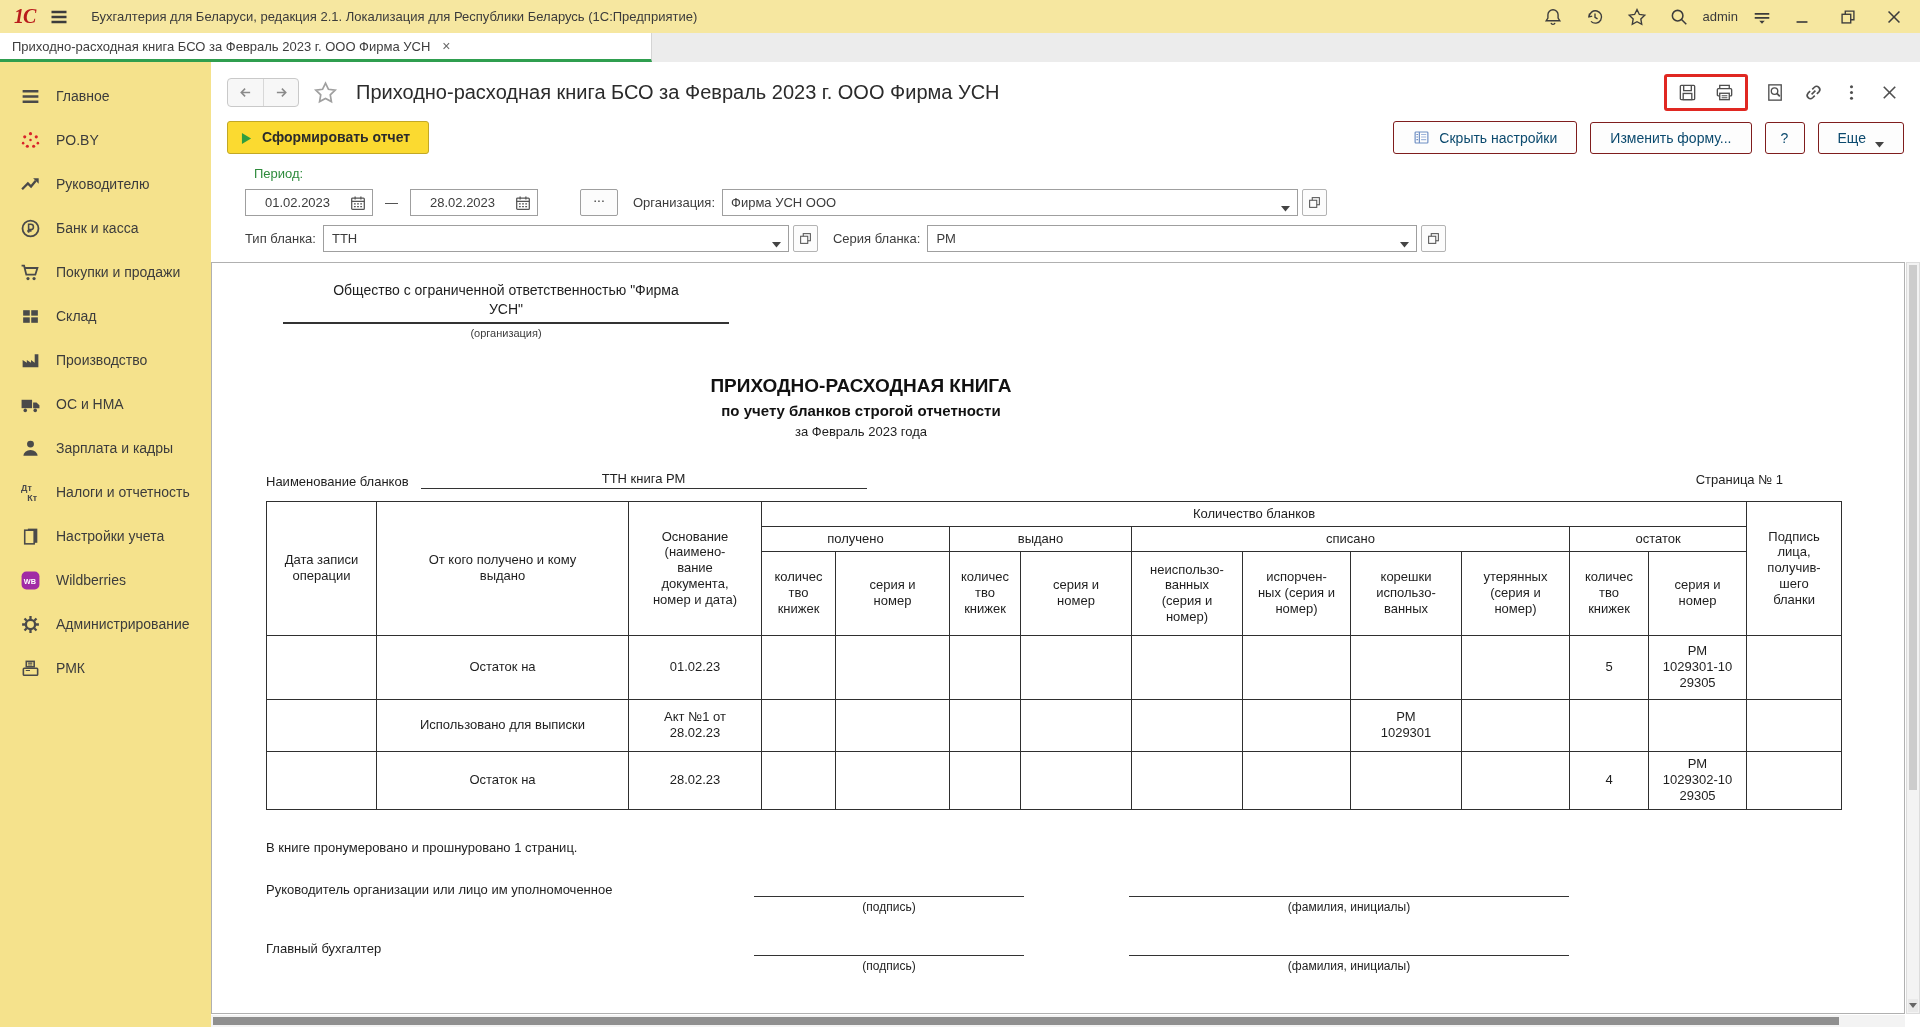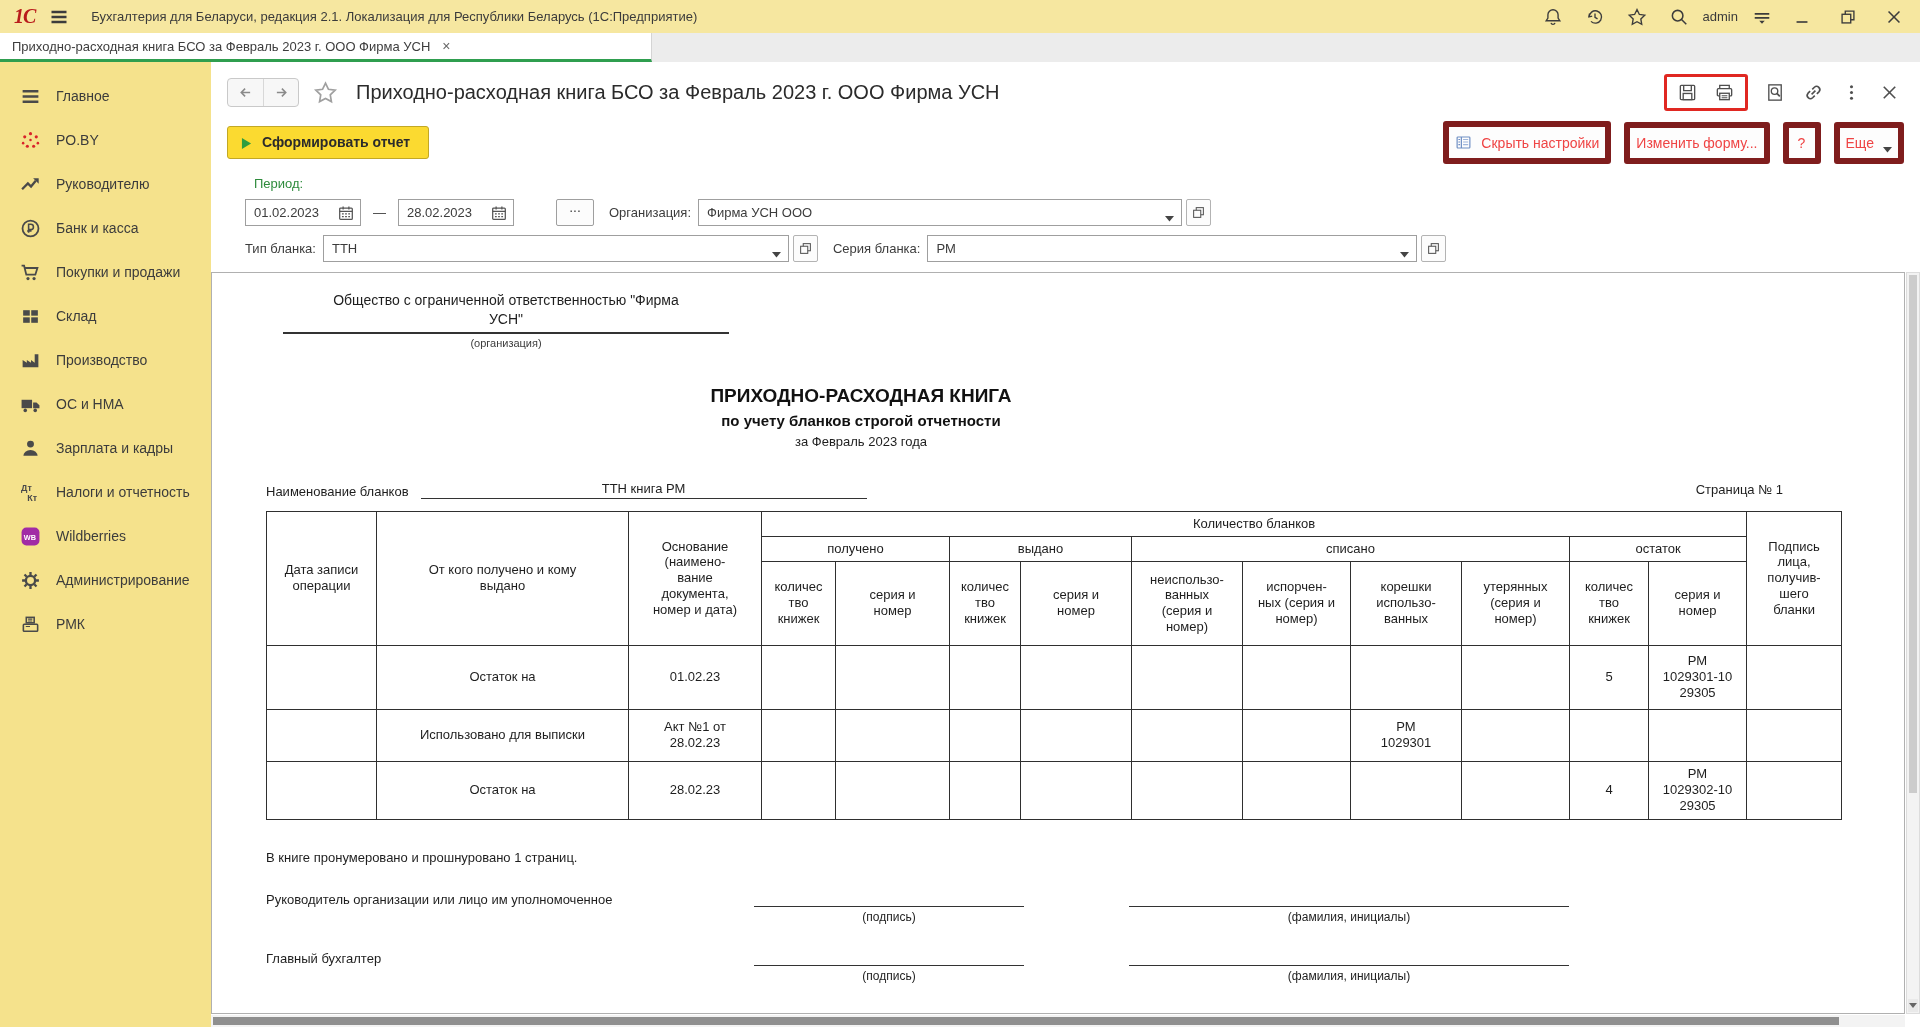--- a/index.html
+++ b/index.html
@@ -49,31 +49,31 @@
   .red-group { display: flex; gap: 16px; border: 3px solid #e02822; border-radius: 3px; padding: 5px 10px; }
   .tb-icon { width: 21px; height: 21px; color: #4f4f4f; cursor: pointer; }
 
   
   .actions-row { display: flex; align-items: center; padding: 6px 16px 10px 16px; }
   .generate-btn { display: flex; align-items: flex-end; gap: 10px; background: #fbda30;
     border: 1px solid #c2a825; border-radius: 3px; padding: 7px 18px 8px 13px;
     font-size: 14px; font-weight: bold; color: #2b2b2b; cursor: pointer; }
   .play { width: 11px; height: 13px; display: inline-block; }
   .right-actions { margin-left: auto; display: flex; gap: 13px; align-items: center; }
-  .btn { background: #fdfdfd; border: 6px solid #7f1d1d; border-radius: 3px; padding: 7px 6px;
-    font-size: 14px; color: #ef4444; display: flex; align-items: center; gap: 9px; cursor: pointer; }
+  .btn { background: #fdfdfd; border: 1px solid #7f1d1d; border-radius: 3px; padding: 7px 19px;
+    font-size: 14px; color: #0c4a6e; display: flex; align-items: center; gap: 9px; cursor: pointer; }
   .btn-help { width: 38px; justify-content: center; }
   .mini-icon { width: 17px; height: 17px; display: inline-block; }
   .caret { width: 9px; height: 6px; display: inline-block; }
 
   
   .period-label { color: #2e8b3c; font-size: 13px; padding: 2px 16px 5px 43px; }
   .filter-row { display: flex; align-items: center; padding: 3px 16px 6px 34px; font-size: 13px; color: #3c3c3c; }
   .field { border: 1px solid #9f9f9f; background: #fff; height: 27px; display: flex; align-items: center; }
-  .date-field { width: 116px; justify-content: space-between; padding: 0 5px 0 8px; }
+  .date-field { width: 128px; justify-content: space-between; padding: 0 5px 0 19px; }
   .dash { margin: 0 12px; color: #3c3c3c; }
   .dots-btn { width: 38px; height: 27px; margin-left: 42px; border: 1px solid #9f9f9f; background: #fcfcfc;
     border-radius: 2px; display: flex; align-items: flex-start; justify-content: center;
     font-size: 14px; line-height: 14px; cursor: pointer; color: #444; }
   .f-label { margin-left: 15px; margin-right: 7px; white-space: nowrap; }
   .f-label-first { margin-left: 0; }
   .combo { justify-content: space-between; padding: 0 7px 0 8px; }
   .open-btn { width: 25px; height: 27px; border: 1px solid #b3b3b3; background: #fcfcfc; border-radius: 2px;
     display: flex; align-items: center; justify-content: center; margin-left: 4px; cursor: pointer; }
   .open-btn span { width: 15px; height: 15px; color: #555; }
@@ -285,20 +285,29 @@
         <span>Зарплата и кадры</span>
       </div>
       <div class="side-item">
         <span class="side-icon">
           <svg viewBox="0 0 20 20" fill="currentColor">
             <text x="1" y="9" font-size="8.5" font-weight="bold" font-family="Liberation Sans,sans-serif">Дт</text>
             <text x="7" y="18" font-size="8.5" font-weight="bold" font-family="Liberation Sans,sans-serif">Кт</text>
           </svg>
         </span>
         <span>Налоги и отчетность</span>
+      </div>
+      <div class="side-item">
+        <span class="side-icon">
+          <svg viewBox="0 0 20 20">
+            <rect x="7.5" y="2.5" width="9" height="13.5" fill="currentColor"></rect>
+            <rect x="4.5" y="4" width="9" height="13" fill="#f5e28c" stroke="currentColor" stroke-width="1.5"></rect>
+          </svg>
+        </span>
+        <span>Настройки учета</span>
       </div>
       <div class="side-item">
         <span class="side-icon">
           <svg viewBox="0 0 20 20">
             <rect x="1.5" y="1.5" width="17" height="17" rx="4.5" fill="#a12ba5"></rect>
             <text x="3.6" y="13.6" font-size="7" font-weight="bold" fill="#fff" font-family="Liberation Sans,sans-serif">WB</text>
           </svg>
         </span>
         <span>Wildberries</span>
       </div>
@@ -443,21 +452,21 @@
         <span class="cal-btn"><svg viewBox="0 0 20 20" fill="none" stroke="currentColor" stroke-width="1.4">
               <rect x="3" y="4.5" width="14" height="12.5" rx="1"></rect>
               <path d="M3 8.2h14M6.8 2.8v3.2M13.2 2.8v3.2"></path>
               <path d="M5.5 11h2M9 11h2M12.5 11h2M5.5 14h2M9 14h2M12.5 14h2" stroke-width="1.6"></path>
             </svg></span>
       </div>
       <div class="dots-btn">
         <span>...</span>
       </div>
       <span class="f-label">Организация:</span>
-      <div class="field combo" style="width:484px">
+      <div class="field combo" style="width:576px">
         <span>Фирма УСН ООО</span>
         <span class="caret"><svg viewBox="0 0 10 6" fill="#444">
               <path d="M0 0h10L5 6z"></path>
             </svg></span>
       </div>
       <div class="open-btn">
         <span><svg viewBox="0 0 20 20" fill="none" stroke="currentColor" stroke-width="1.4">
               <rect x="7" y="3.5" width="9.5" height="9.5"></rect>
               <rect x="3.5" y="7" width="9.5" height="9.5" fill="#fcfcfc"></rect>
             </svg></span>

